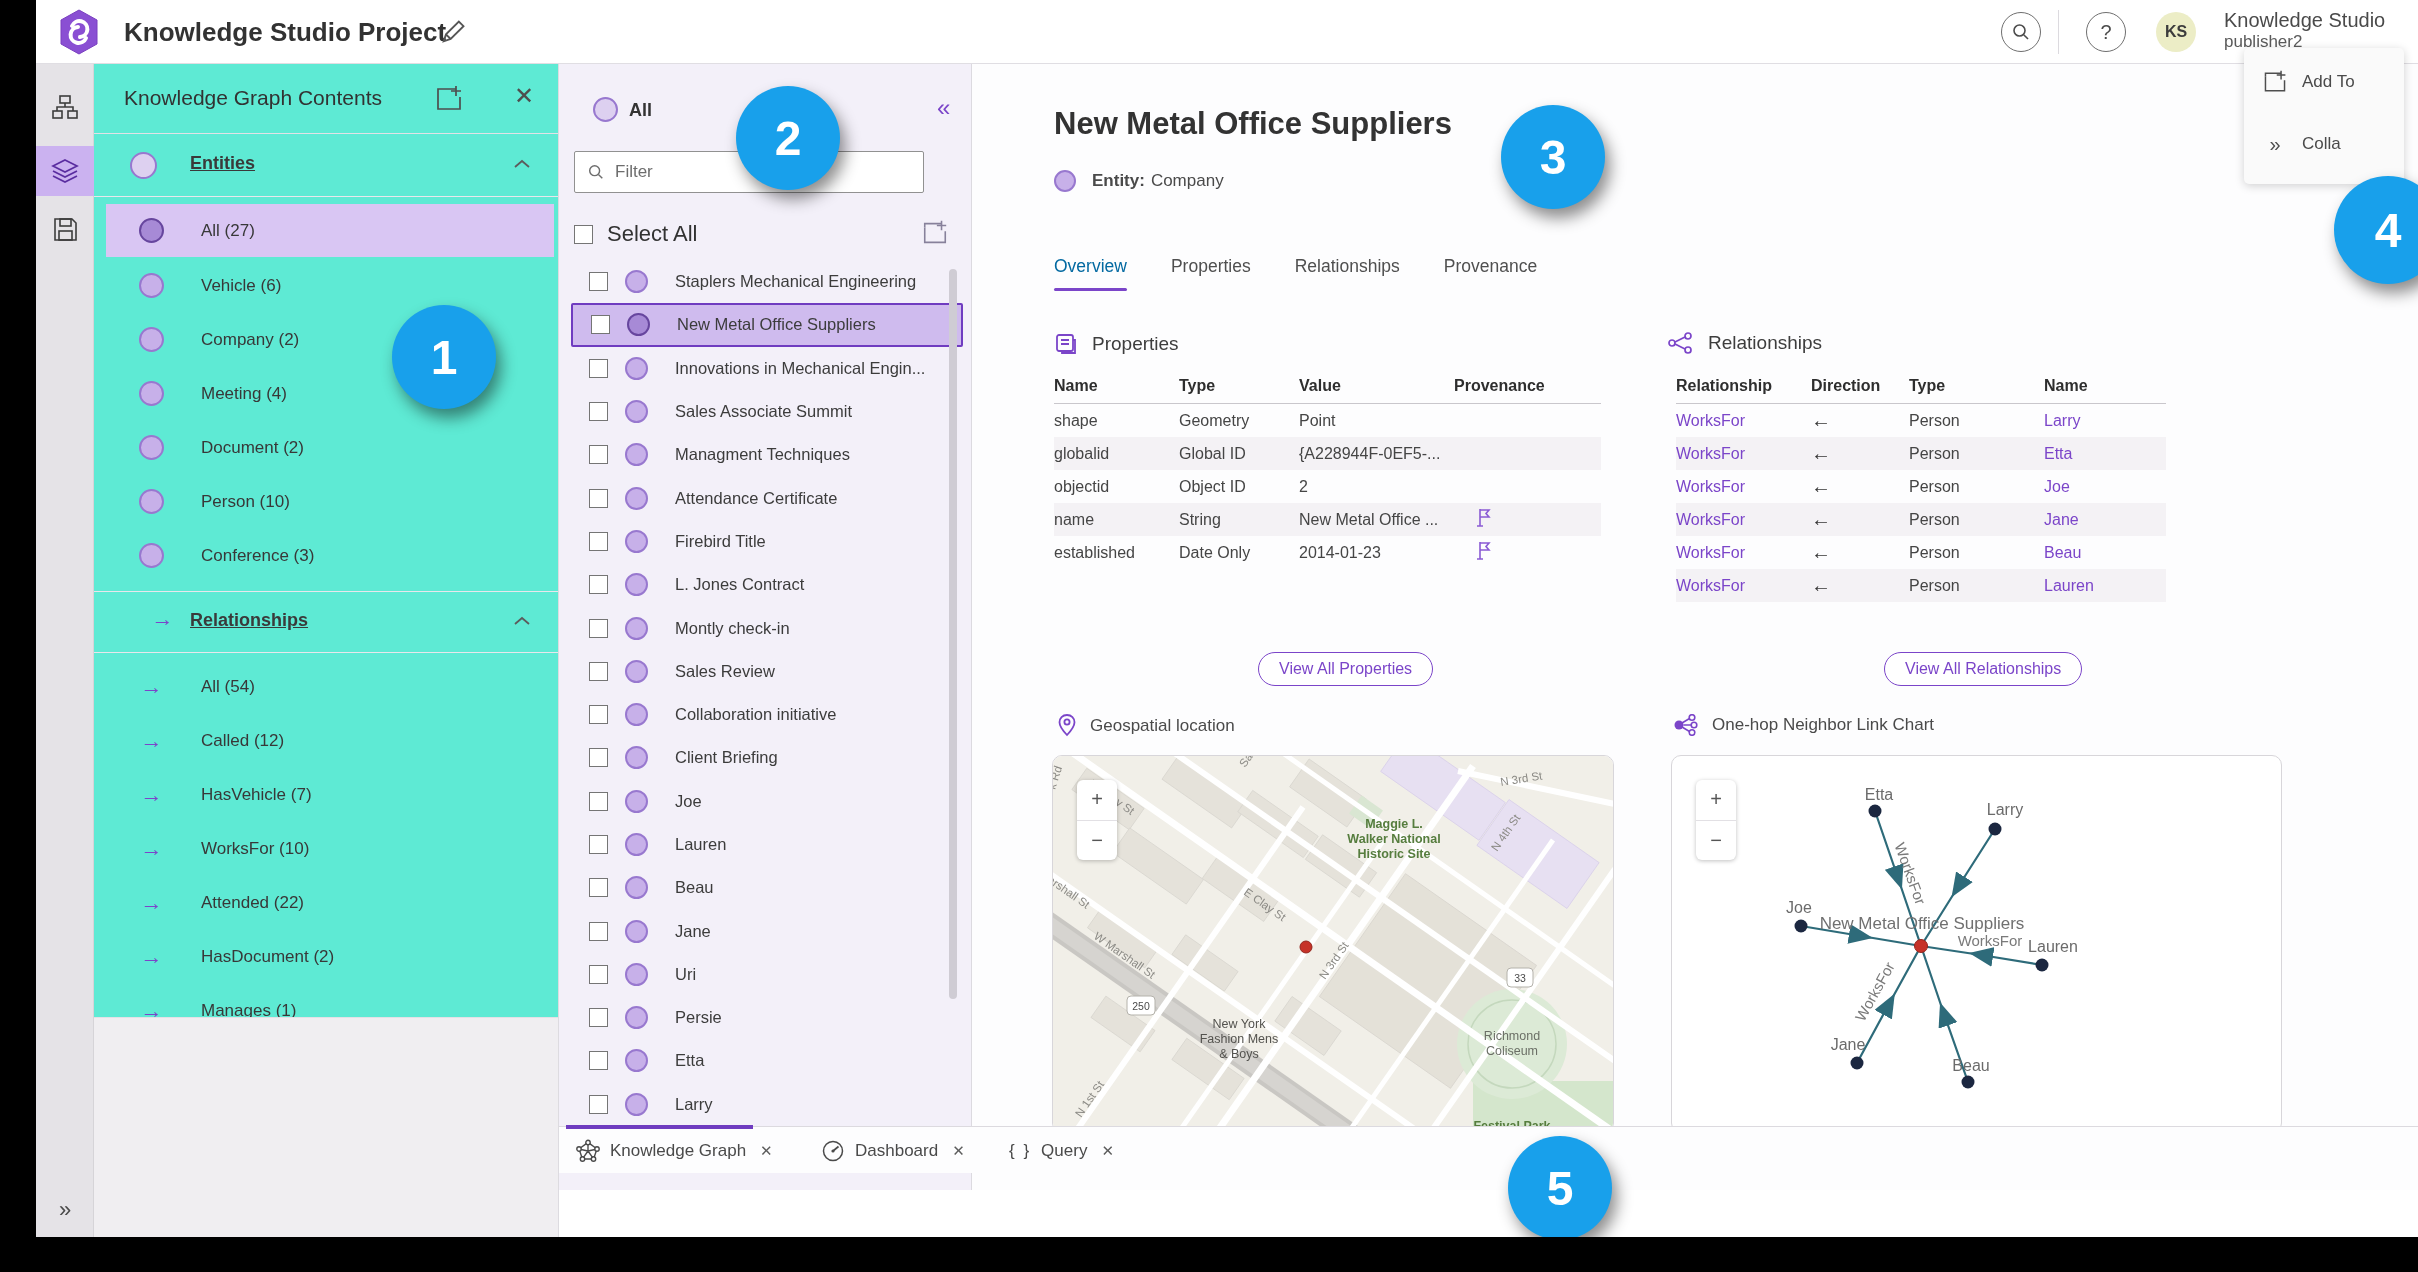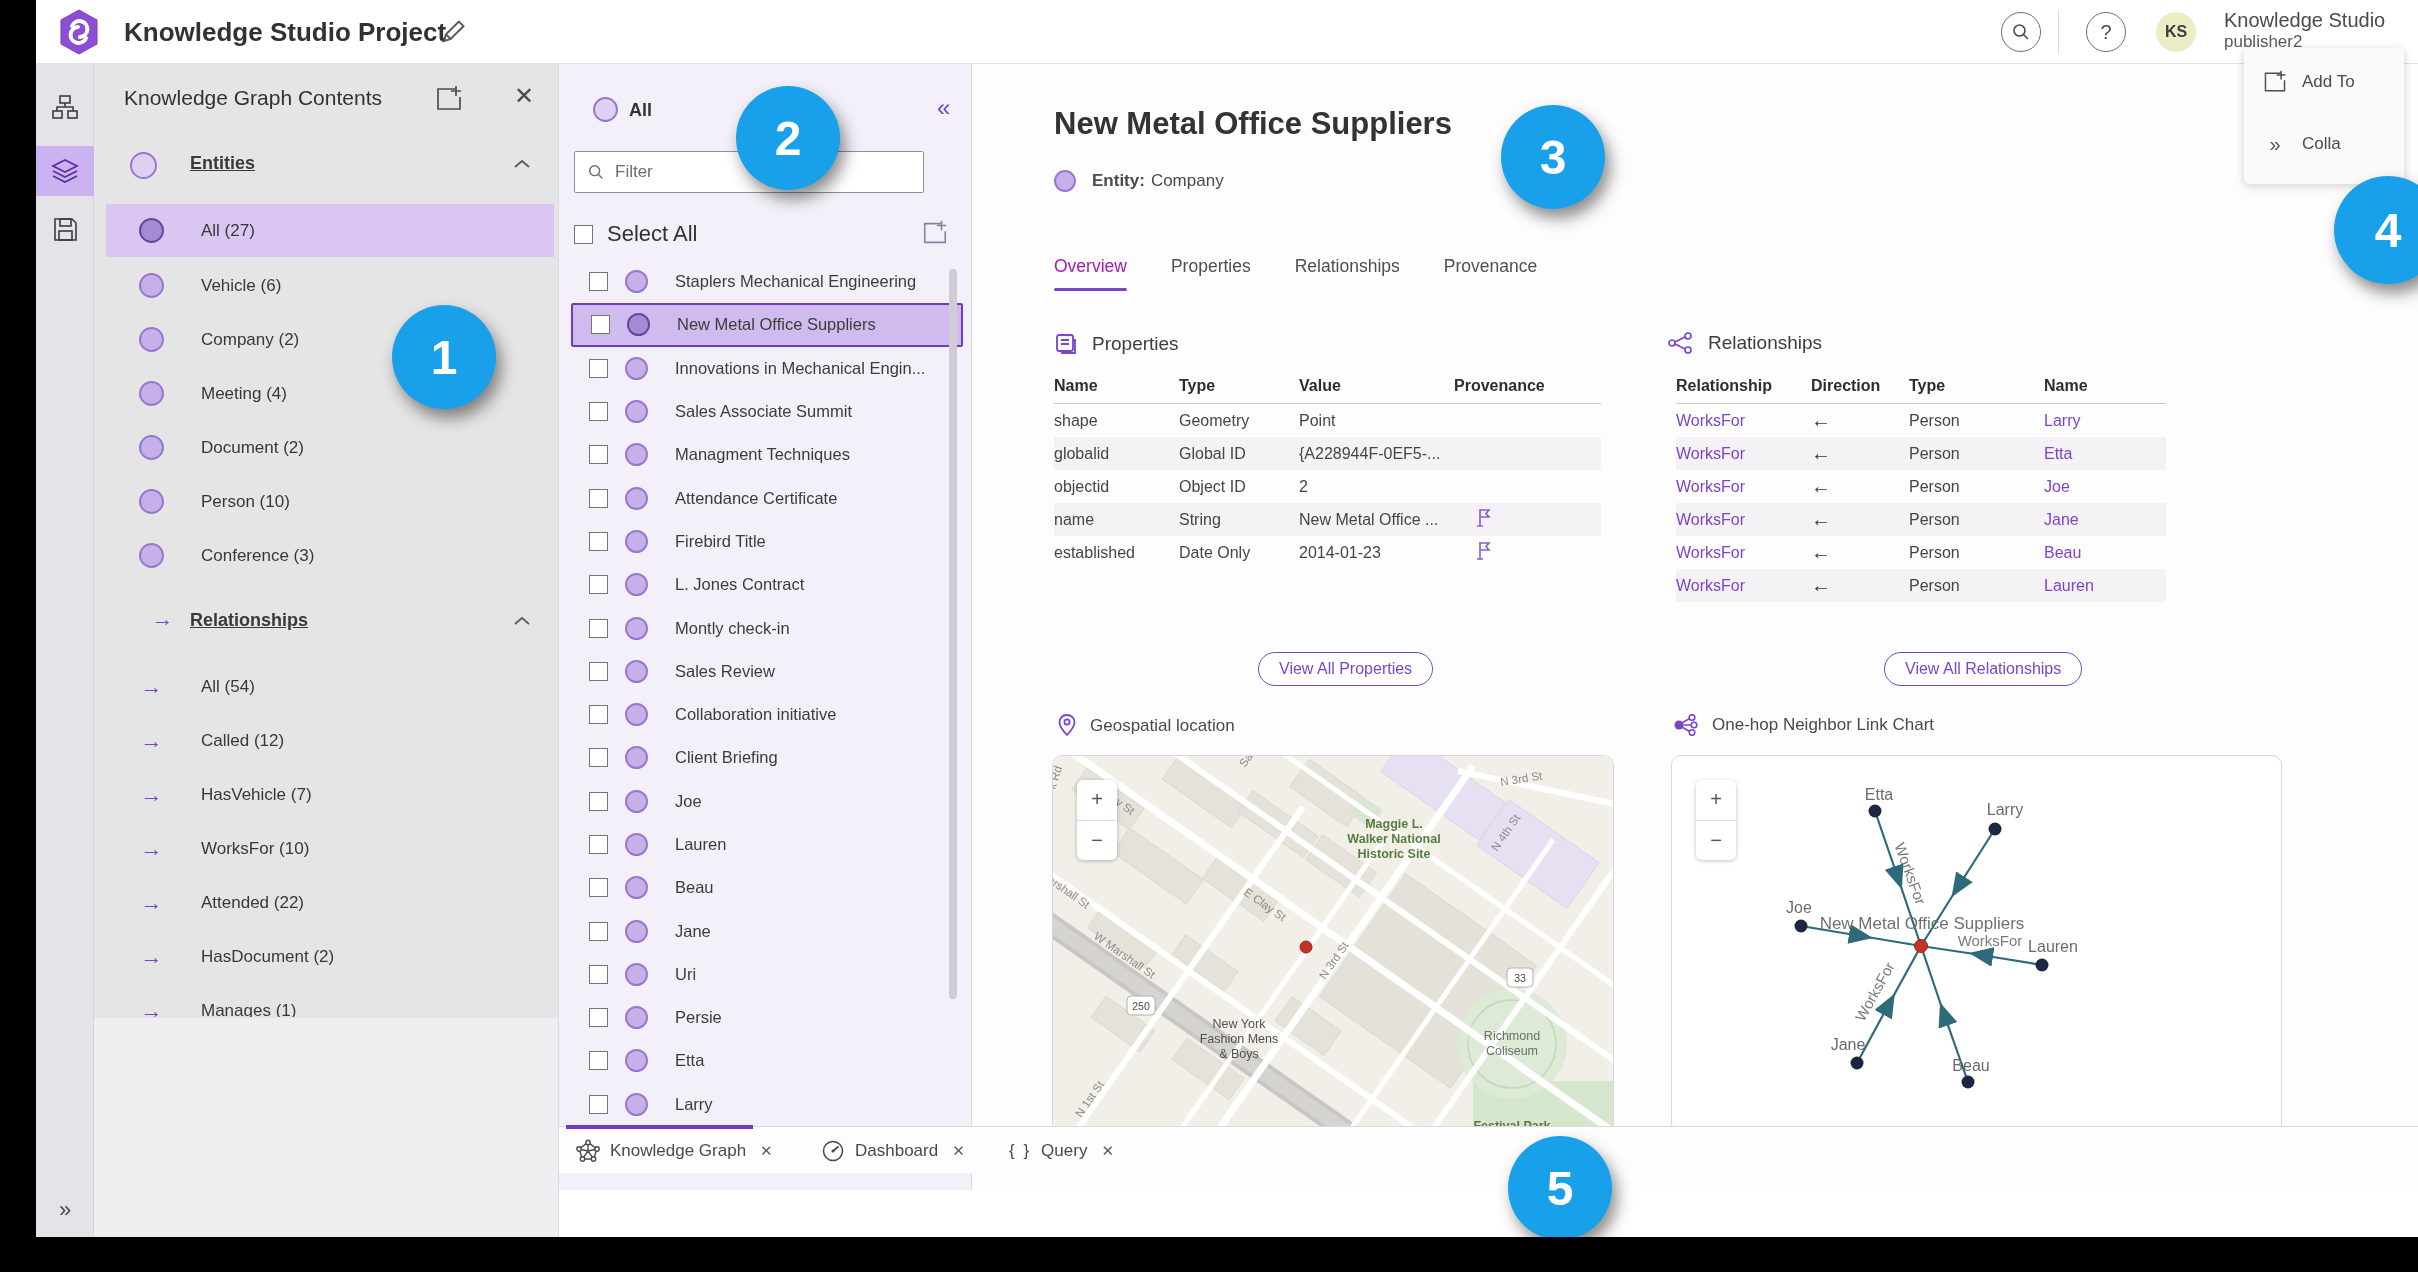--- a/index.html
+++ b/index.html
@@ -19,21 +19,21 @@
   .user-name{font-size:20px;color:#4a4a4a;}
   .user-sub{font-size:17px;color:#5a5a5a;}
 
   
   .rail{position:absolute;left:0;top:64px;width:58px;height:1173px;background:#e5e3e7;border-right:1px solid #d6d4d8;z-index:5;}
   .rail-item{position:absolute;left:0;width:58px;height:50px;display:flex;align-items:center;justify-content:center;color:#3d3d3d;}
   .rail-item.active{background:#cbb2f0;color:#5a2da0;}
   .rail-expand{position:absolute;left:0;bottom:14px;width:58px;text-align:center;font-size:22px;color:#4b4b4b;}
 
   
-  .panel1{position:absolute;left:58px;top:64px;width:465px;height:1173px;background:#e5e5e5;border-right:1px solid #dddbe0;}
+  .panel1{position:absolute;left:58px;top:64px;width:465px;height:1173px;background:#5eead4;border-right:1px solid #dddbe0;}
   .panel1-header{position:absolute;left:0;top:0;width:100%;height:70px;border-bottom:1px solid #e3e1e6;}
   .panel1-title{position:absolute;left:30px;top:22px;font-size:21px;color:#323232;}
   .p1-add{position:absolute;left:340px;top:20px;width:30px;height:30px;color:#4e4e4e;}
   .p1-close{position:absolute;left:420px;top:18px;font-size:24px;color:#4e4e4e;}
   .sec-header{position:absolute;left:0;width:100%;height:62px;border-bottom:1px solid #e9e7ec;}
   .sec-label{position:absolute;left:96px;top:18px;font-size:18px;font-weight:bold;color:#3a3a3a;text-decoration:underline;}
   .chev{position:absolute;right:28px;top:24px;}
   .ent-circle{width:27px;height:27px;border-radius:50%;background:#c7b0e9;border:2px solid #9878cf;}
   .ent-circle.dark{background:#a78ad6;border-color:#67469e;}
   .ent-circle.outline{background:#ddd0f0;}
@@ -63,21 +63,21 @@
   .p2-scroll{position:absolute;left:390px;top:205px;width:8px;height:730px;background:#cfccd4;border-radius:4px;}
 
   
   .main{position:absolute;left:936px;top:64px;width:1460px;height:1126px;background:#fdfdfe;}
   .main-title{position:absolute;left:82px;top:42px;font-size:31px;font-weight:600;color:#333;}
   .entity-row{position:absolute;left:82px;top:106px;display:flex;align-items:center;font-size:17px;color:#4a4a4a;}
   .entity-row .ent-circle{width:22px;height:22px;margin-right:16px;}
   .entity-lab{font-weight:bold;margin-right:6px;}
   .tabs{position:absolute;left:82px;top:192px;display:flex;gap:44px;font-size:17.5px;color:#4f4f4f;}
   .tab{padding-bottom:14px;position:relative;}
-  .tab.active{color:#a21caf;}
+  .tab.active{color:#0369a1;}
   .tab.active:after{content:"";position:absolute;left:0;right:0;bottom:0;height:3px;background:#7b45c9;border-radius:2px;}
 
   .sec-title{display:flex;align-items:center;gap:14px;font-size:19px;color:#3d3d3d;}
   .ptable{position:absolute;font-size:16px;color:#454545;}
   .trow{display:flex;align-items:center;height:33px;}
   .trow.head{font-weight:bold;color:#2e2e2e;border-bottom:1px solid #c9c7cc;height:36px;}
   .trow.alt{background:#f4f2f5;}
   .plink{color:#7b45c9;}
   .dirarrow{font-size:20px;color:#333;}
   .pill-btn{position:absolute;border:1.5px solid #7b45c9;color:#7b45c9;background:#fff;border-radius:18px;font-size:16px;padding:7px 20px;}

